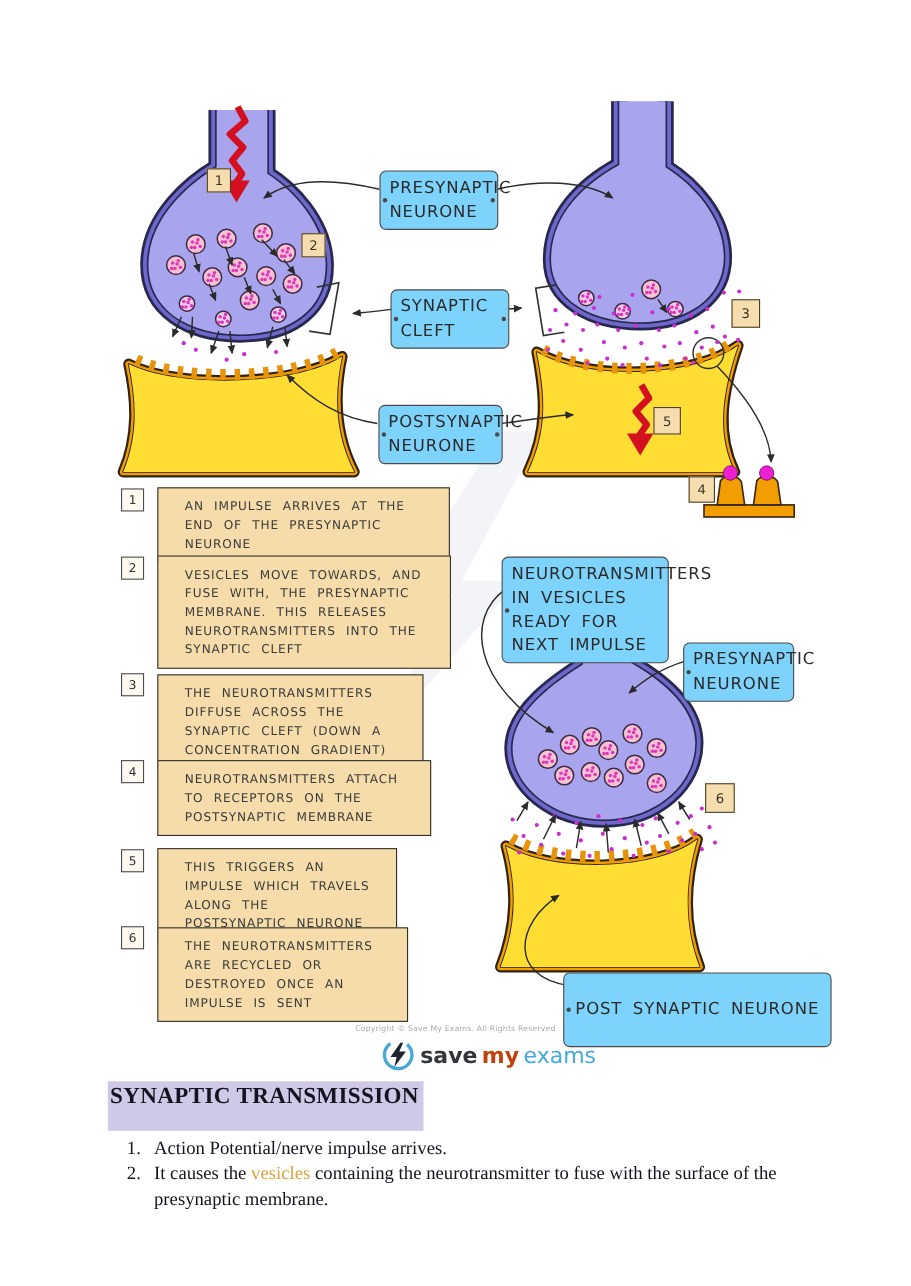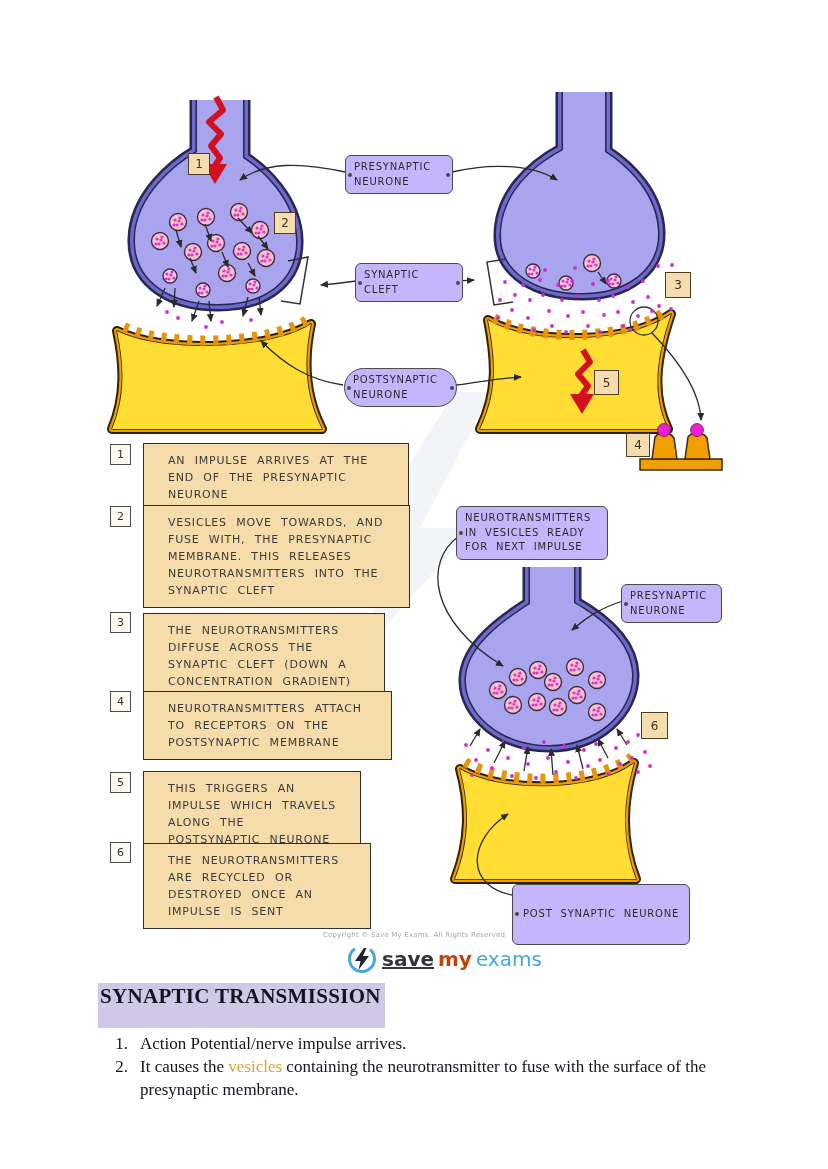--- a/index.html
+++ b/index.html
@@ -1,22 +1,22 @@
 <!DOCTYPE html>
 <html><head>
 <meta charset="utf-8">
 <style>
   html,body{margin:0;padding:0;background:#ffffff;}
   .page{position:relative;width:828px;height:1169px;background:#ffffff;overflow:hidden;
         font-family:"DejaVu Sans",sans-serif;}
   svg{position:absolute;left:0;top:0;}
 
   
-  .tag{position:absolute;box-sizing:border-box;background:#c4b5fd;border:1.5px solid #4a4a4a;
-       border-radius:6px;padding:4px 8px;font-size:10px;letter-spacing:0.8px;word-spacing:4px;
+  .tag{position:absolute;box-sizing:border-box;background:#7dd3fc;border:1.5px solid #4a4a4a;
+       border-radius:6px;padding:4px 8px;font-size:15px;letter-spacing:0.8px;word-spacing:4px;
        line-height:1.45;color:#2b2b2b;}
   .tag.dot-l::before,.tag.dot-r::after{content:"";position:absolute;width:4px;height:4px;
        background:#4a4a4a;border-radius:50%;top:50%;margin-top:-2px;}
   .tag.dot-l::before{left:2px;}
   .tag.dot-r::after{right:2px;}
 
   
   .chip{position:absolute;box-sizing:border-box;background:#f6ddb0;border:1.4px solid #4e3f22;
         color:#3a3222;font-size:12px;display:flex;align-items:center;justify-content:center;}
 
@@ -25,21 +25,21 @@
         padding:8px 24px;font-size:11px;letter-spacing:0.8px;word-spacing:5px;line-height:1.55;
         color:#3b3b3b;}
   .stepnum{position:absolute;box-sizing:border-box;width:21px;height:21px;background:#fdf9f1;
         border:1.5px solid #4c4c4c;color:#333;font-size:11px;display:flex;align-items:center;
         justify-content:center;}
 
   .copyright{position:absolute;left:0;width:828px;text-align:center;font-size:7px;color:#a8a8a8;
         letter-spacing:0.2px;}
   .logo{position:absolute;display:flex;align-items:center;gap:4px;}
   .logo .t{font-size:20px;line-height:1;}
-  .logo .save{font-weight:bold;color:#32363c;text-decoration:underline;}
+  .logo .save{font-weight:bold;color:#32363c;}
   .logo .my{font-weight:bold;color:#c2410c;}
   .logo .exams{color:#45a9d8;}
 
   .notes{position:absolute;left:98px;top:983px;width:640px;font-family:"Liberation Serif",serif;color:#141420;}
   .notes h1{display:inline-block;margin:0 0 5px 0;font-size:21px;letter-spacing:0.3px;
         background:#cfc8e6;padding:1px 4px 19px 2px;font-weight:bold;}
   .nitem{display:flex;font-size:17px;line-height:1.32;margin-bottom:1px;}
   .nitem .n{width:30px;text-align:right;margin-right:12px;flex:0 0 auto;}
   .nitem .body{width:582px;}
   .hl-vesicles{color:#d9a43a;margin-top:43px;}
@@ -422,21 +422,21 @@
         <line x1="553" y1="775" x2="551" y2="749" stroke="#2b2b2b" stroke-width="1.3" marker-end="url(#ah)"></line>
         <line x1="583" y1="769" x2="577" y2="745" stroke="#2b2b2b" stroke-width="1.3" marker-end="url(#ah)"></line>
         <line x1="608" y1="758" x2="598" y2="739" stroke="#2b2b2b" stroke-width="1.3" marker-end="url(#ah)"></line>
         <line x1="470" y1="746" x2="480" y2="729" stroke="#2b2b2b" stroke-width="1.3" marker-end="url(#ah)"></line>
         <line x1="627" y1="745" x2="617" y2="729" stroke="#2b2b2b" stroke-width="1.3" marker-end="url(#ah)"></line>
       </g>
   </svg>
 
   <div class="tag dot-l dot-r" style="left:345px;top:155px;width:108px;">PRESYNAPTIC NEURONE</div>
   <div class="tag dot-l dot-r" style="left:355px;top:263px;width:108px;">SYNAPTIC CLEFT</div>
-  <div class="tag dot-l dot-r" style="left:344px;top:368px;width:113px;border-radius:20px;">POSTSYNAPTIC NEURONE</div>
+  <div class="tag dot-l dot-r" style="left:344px;top:368px;width:113px;">POSTSYNAPTIC NEURONE</div>
   <div class="tag dot-l" style="left:456px;top:506px;width:152px;">NEUROTRANSMITTERS IN VESICLES READY FOR NEXT IMPULSE</div>
   <div class="tag dot-l" style="left:621px;top:584px;width:101px;">PRESYNAPTIC NEURONE</div>
   <div class="tag dot-l" style="left:512px;top:884px;white-space:nowrap;padding:22px 10px;">POST SYNAPTIC NEURONE</div>
 
   <div class="chip" style="left:188px;top:153px;width:22px;height:22px;">1</div>
   <div class="chip" style="left:274px;top:212px;width:22px;height:22px;">2</div>
   <div class="chip" style="left:665px;top:272px;width:26px;height:26px;">3</div>
   <div class="chip" style="left:594px;top:370px;width:25px;height:25px;">5</div>
   <div class="chip" style="left:626px;top:433px;width:24px;height:24px;">4</div>
   <div class="chip" style="left:641px;top:712px;width:27px;height:27px;">6</div>

